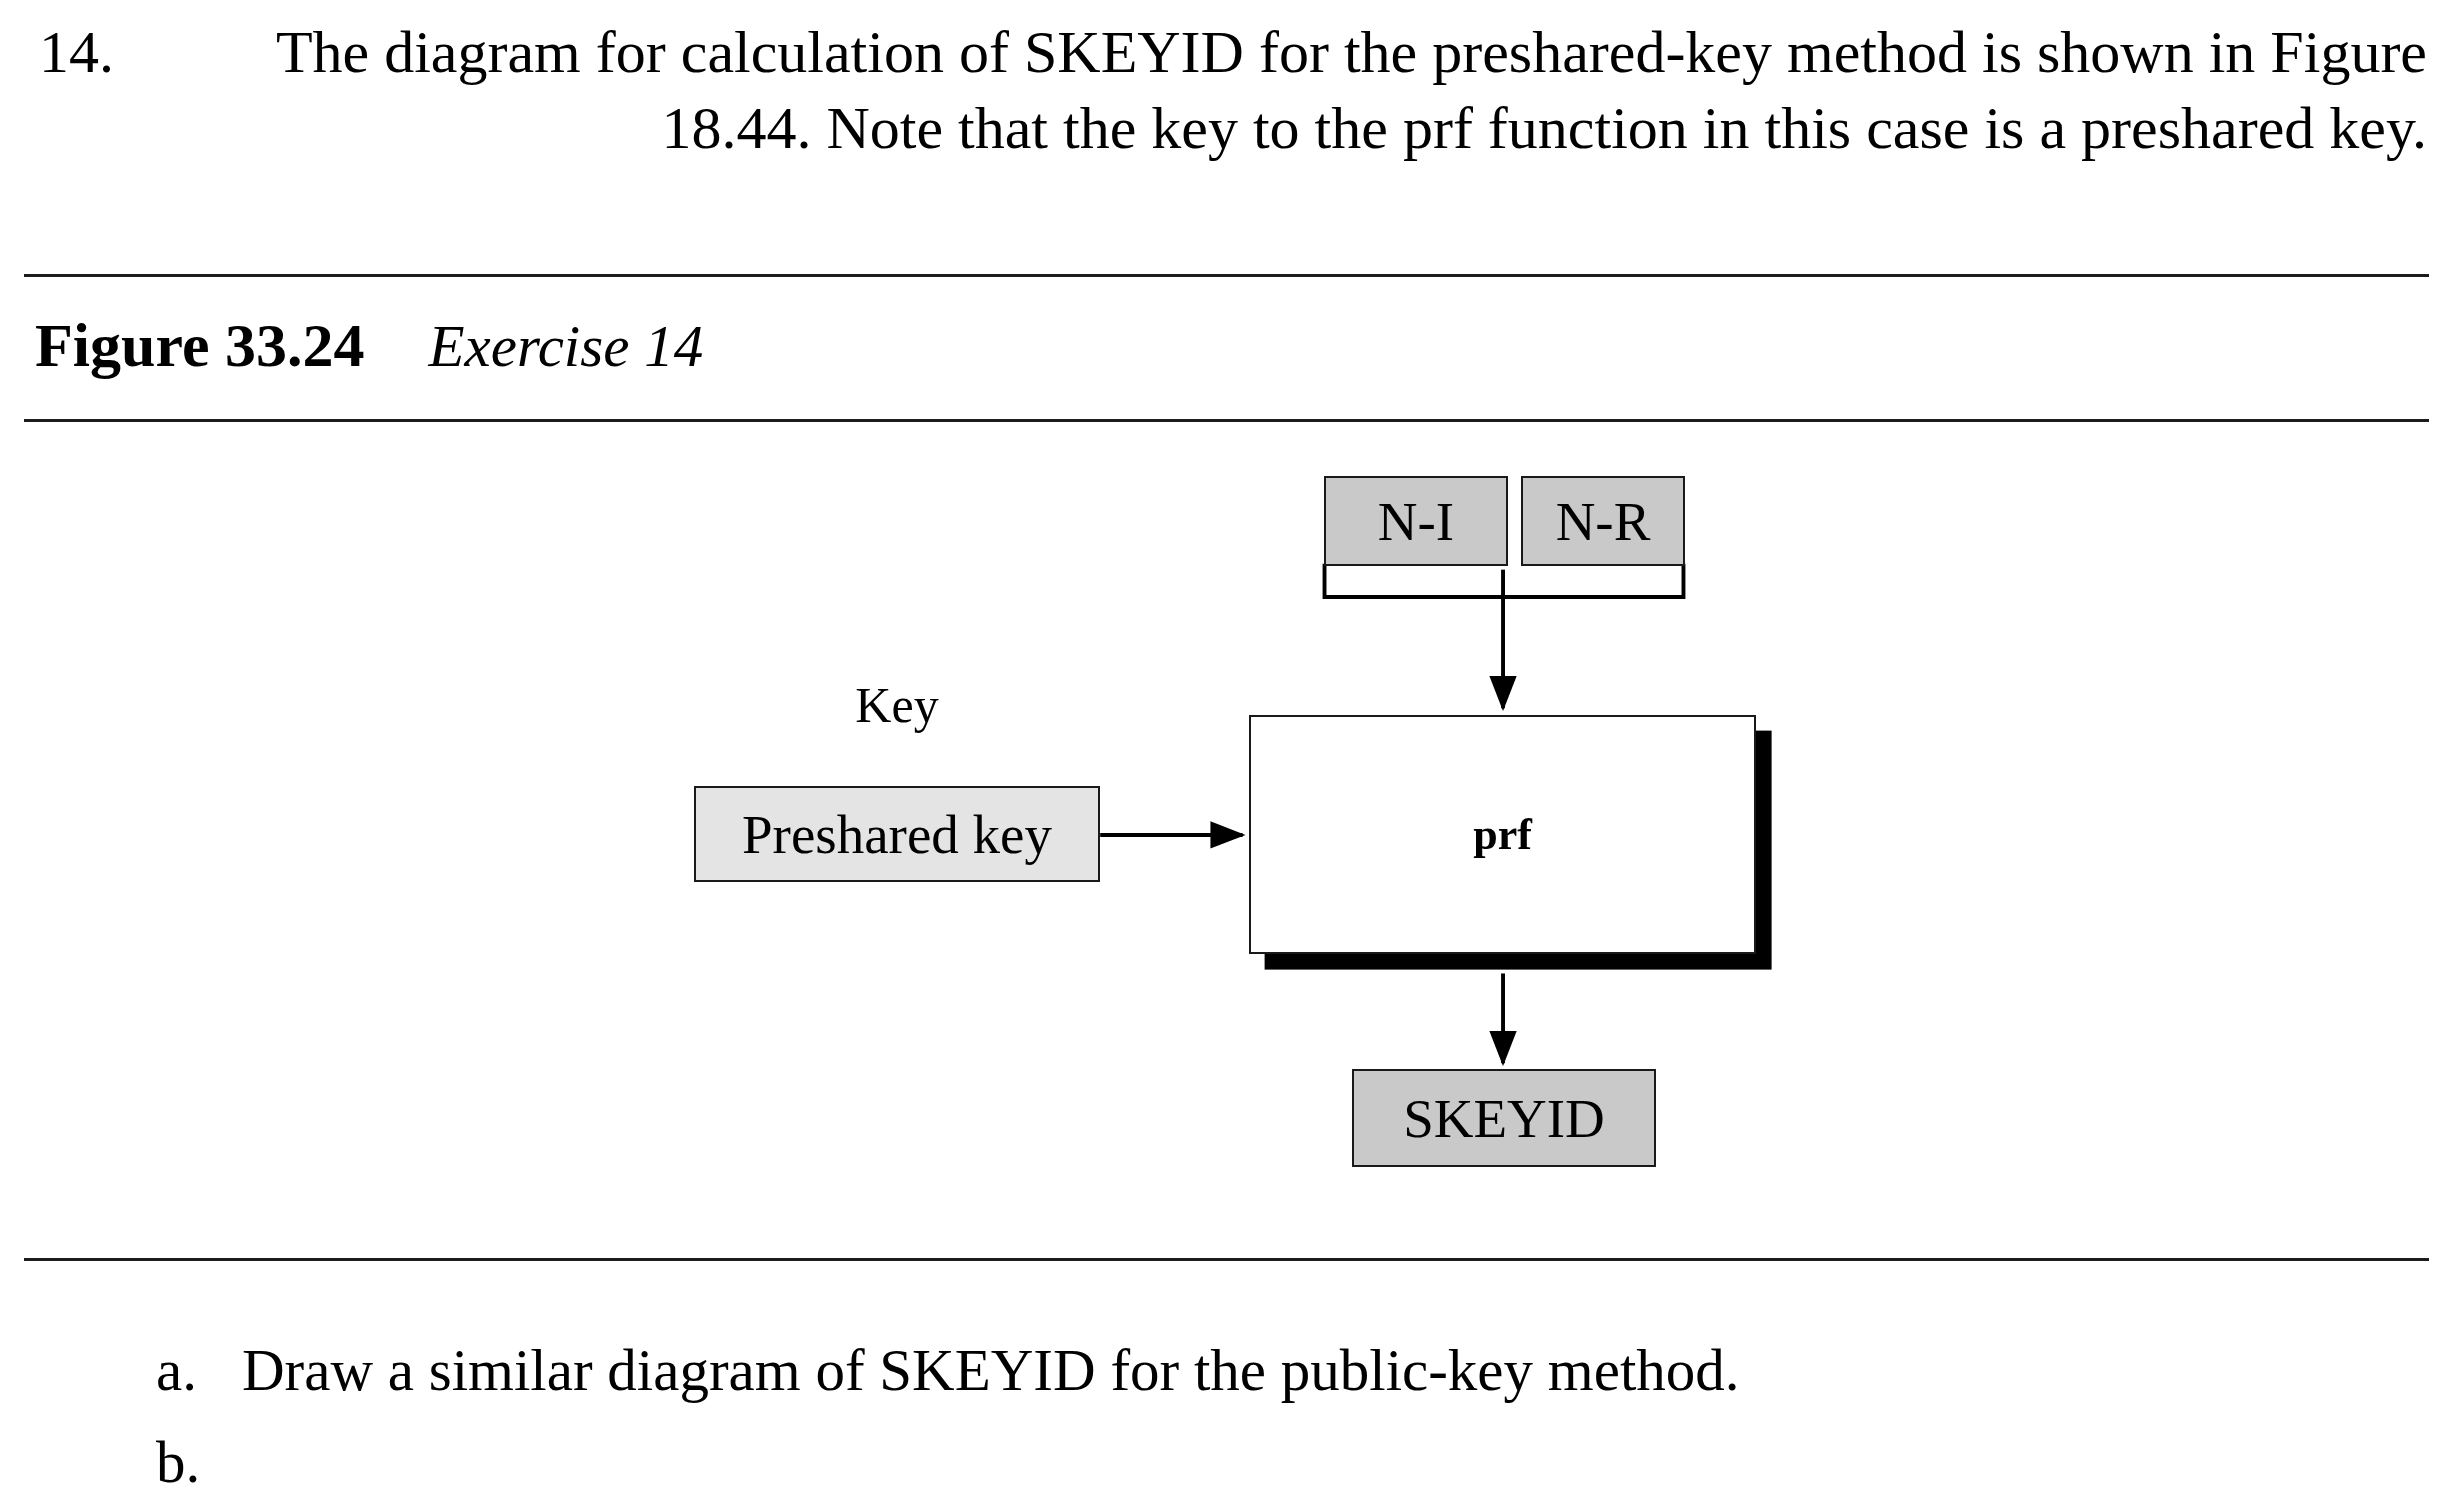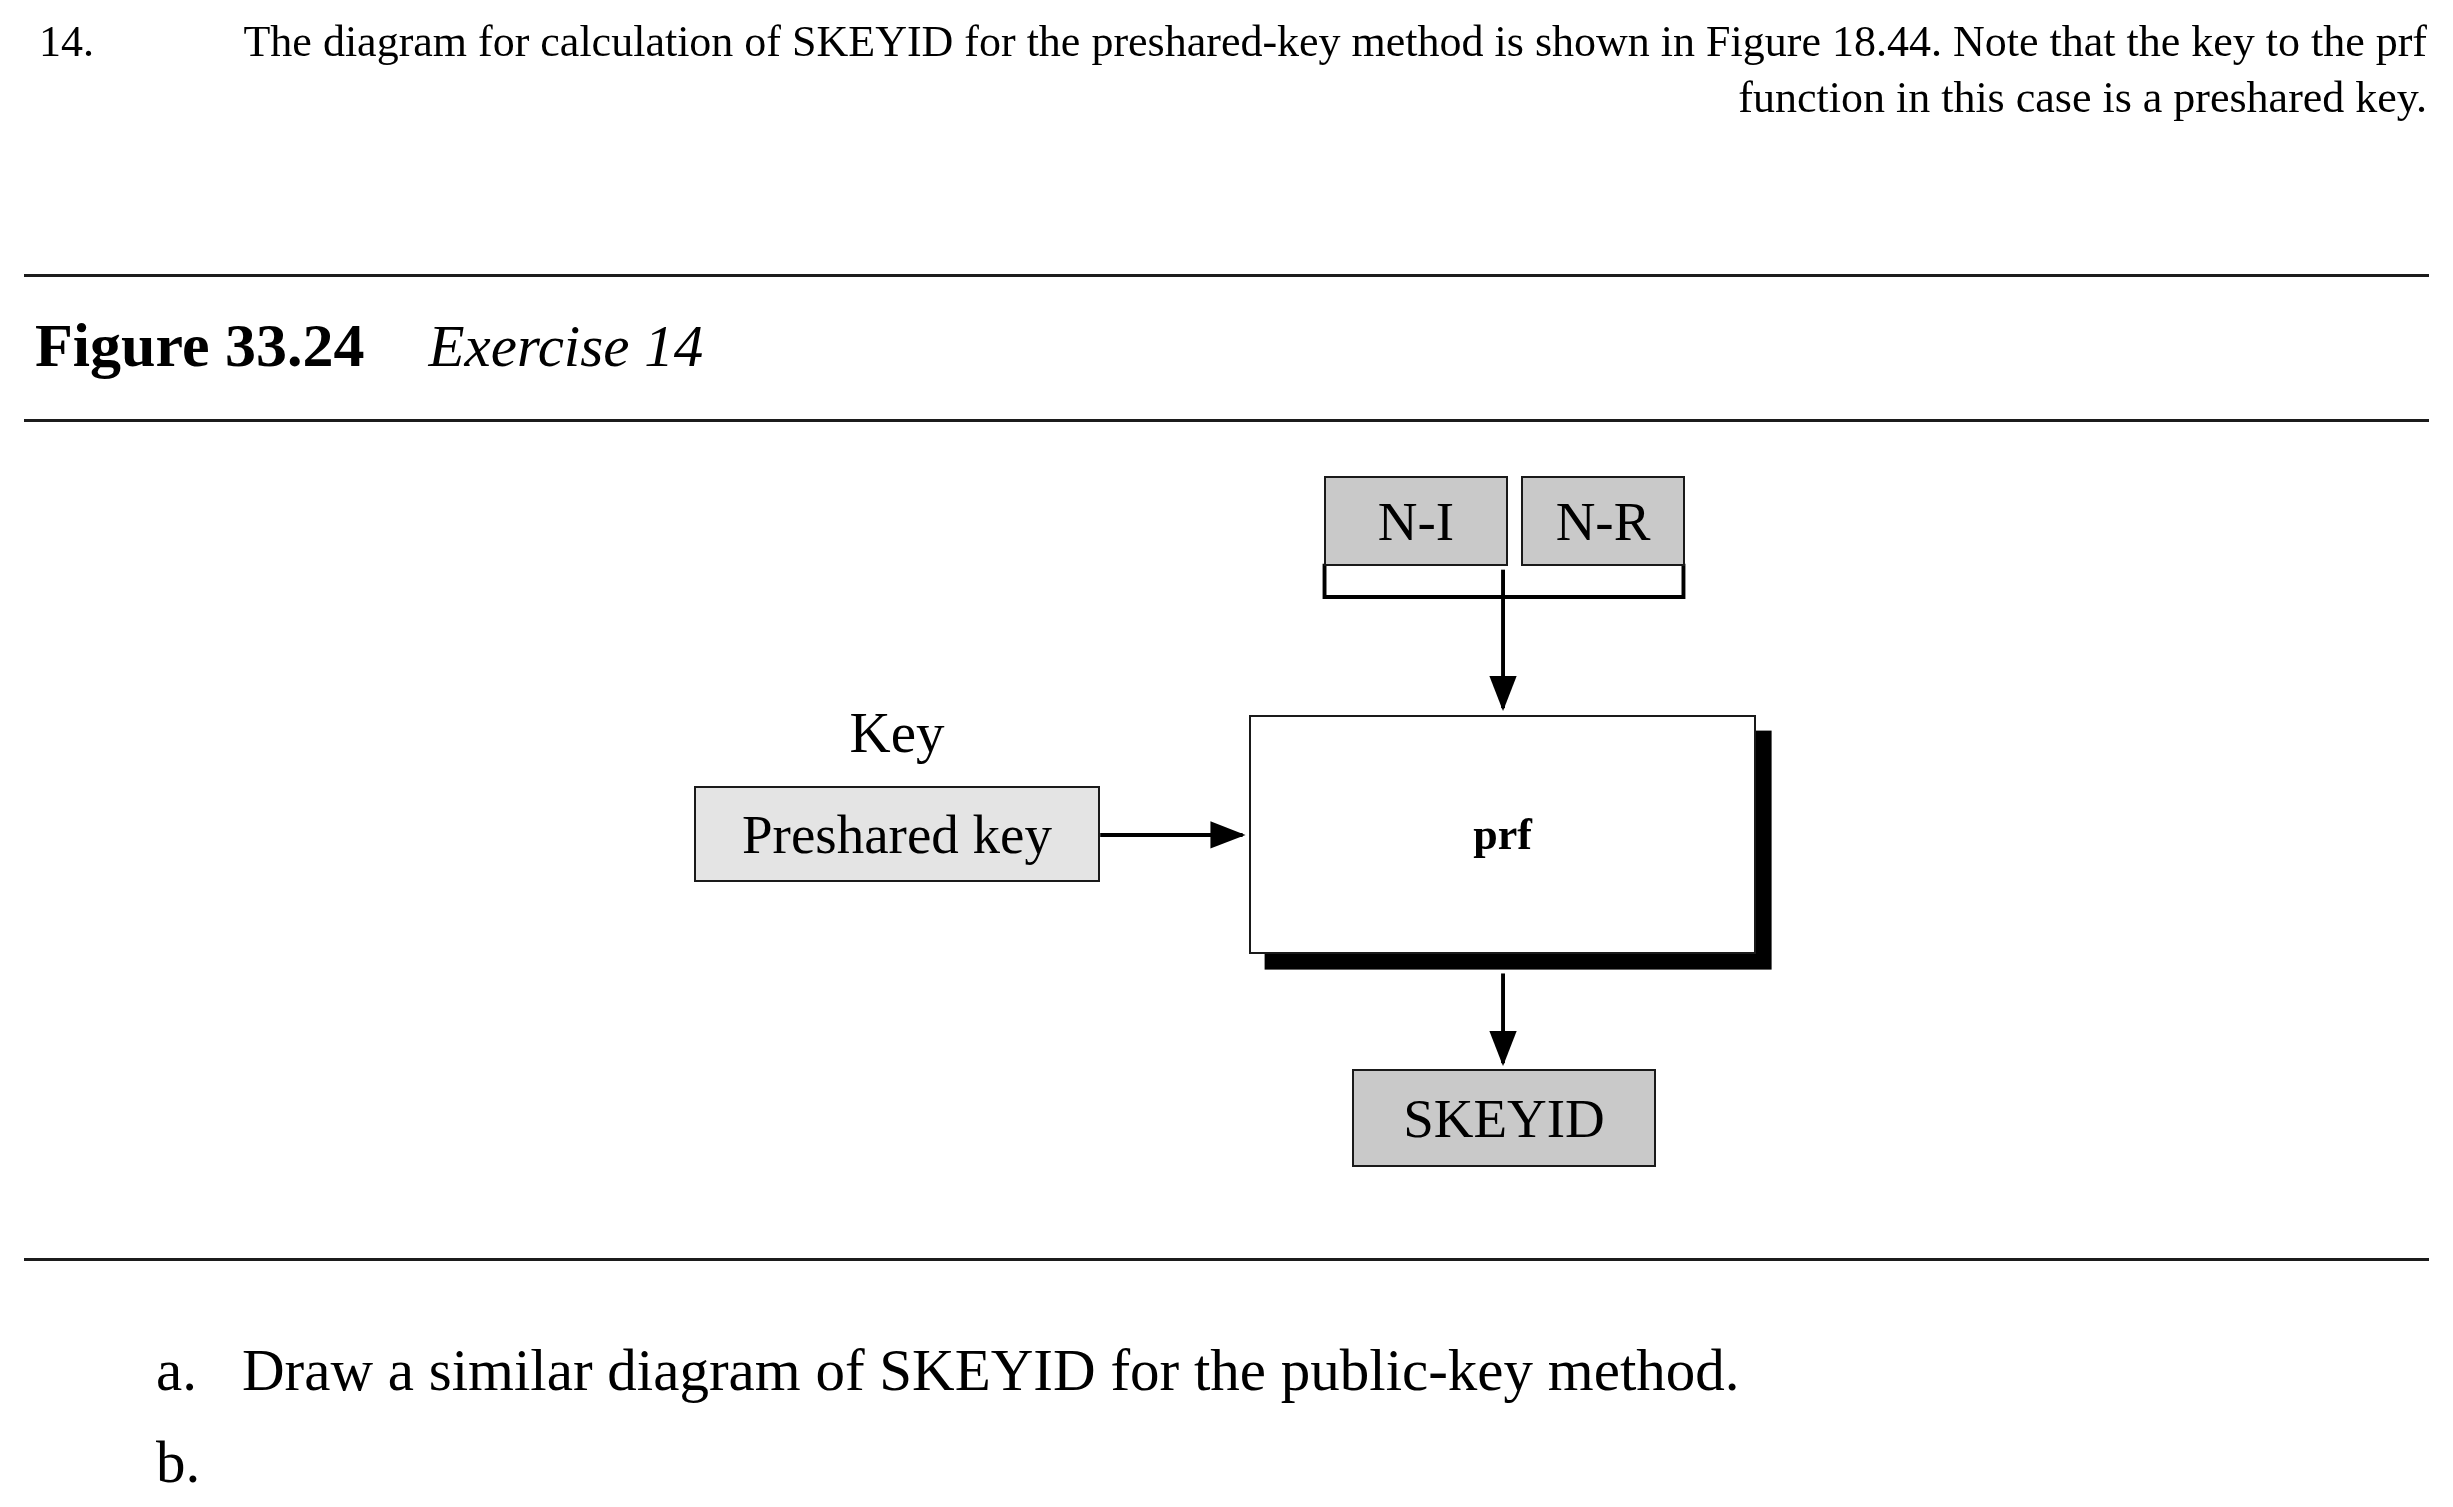--- a/index.html
+++ b/index.html
@@ -8,21 +8,21 @@
     width:2454px;
     height:1508px;
     background:#ffffff;
     font-family:"Liberation Serif", serif;
     color:#000;
     overflow:hidden;
   }
   
   .exercise{
     position:absolute; top:13.7px; left:39px; right:27px;
-    display:flex; font-size:44px; line-height:1.28;
+    display:flex; font-size:60px; line-height:1.28;
   }
   .exercise .num{flex:none; width:117px;}
   .exercise .body{flex:1;text-align:right;}
   
   .rule{position:absolute; left:24.4px; width:2405px; height:2.9px; background:#1c1c1c;}
   .rule.r1{top:274px;}
   .rule.r2{top:419px;}
   .rule.r3{top:1258px;}
   
   .figcap{position:absolute; top:310px; left:35px; font-size:59px;}
@@ -38,22 +38,22 @@
   .ni{left:1324px; top:476px; width:184px; height:90px; background:var(--box_gray,#c9c9c9);}
   .nr{left:1521px; top:476px; width:164px; height:90px; background:var(--box_gray,#c9c9c9);}
   .psk{left:694px; top:786px; width:406px; height:96px; background:var(--box_light,#e4e4e4);}
   .prf{
     left:1249px; top:715px; width:507px; height:239px;
     background:#ffffff; font-weight:bold; font-size:44px;
     box-shadow:15.6px 15.6px 0 var(--shadow,#000);
   }
   .skeyid{left:1352px; top:1069px; width:304px; height:98px; background:var(--box_gray,#c9c9c9);}
   .keylabel{
-    position:absolute; left:694px; top:700px; width:406px;
-    text-align:center; font-size:57px;
+    position:absolute; left:694px; top:676px; width:406px;
+    text-align:center; font-size:50px;
   }
   .connectors{position:absolute; left:0; top:0; pointer-events:none;}
   
   .subq{
     position:absolute; left:156px; right:39px;
     display:flex; font-size:59px; line-height:1.25;
   }
   .subq.qa{top:1334px;}
   .subq.qb{top:1426px;}
   .subq .letter{flex:none; width:86px;}

